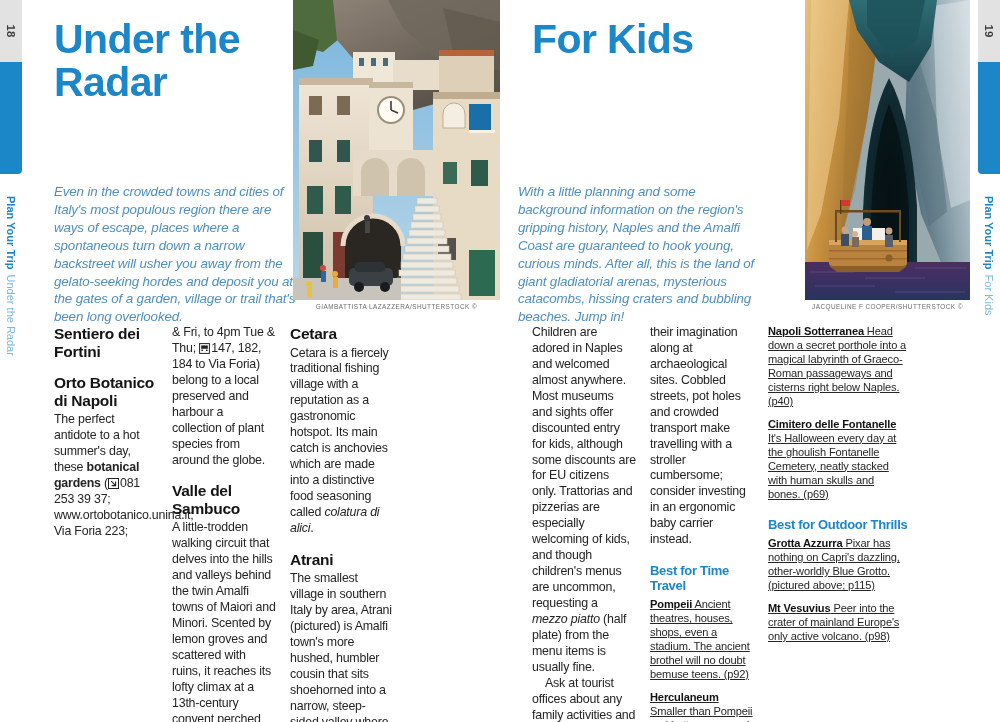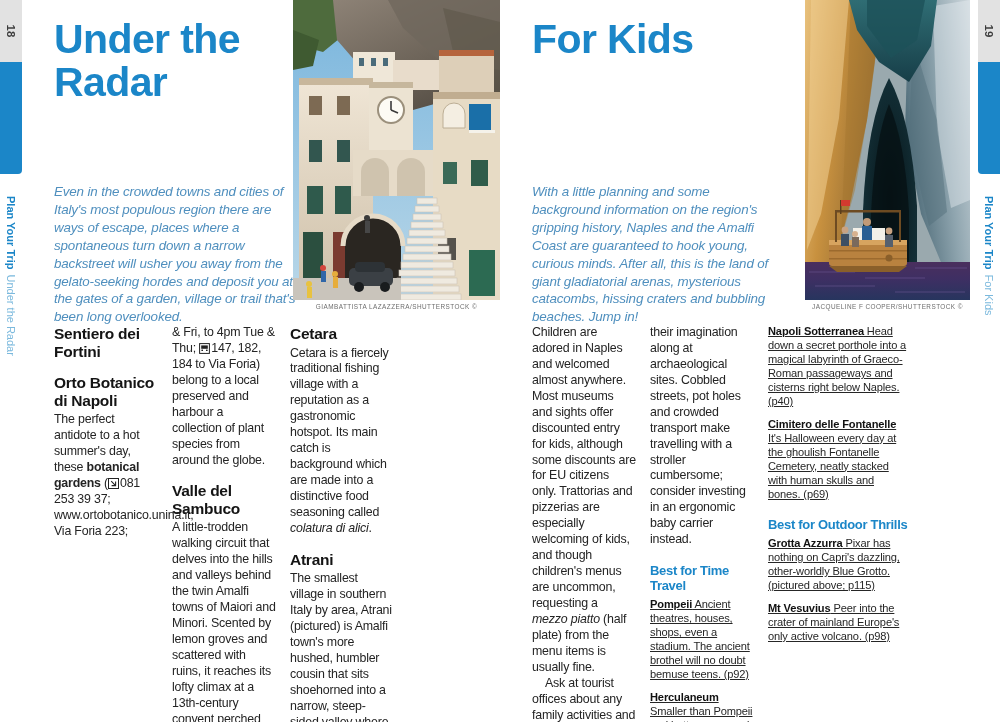--- a/index.html
+++ b/index.html
@@ -62,21 +62,21 @@
 
   .standfirst{
     position:absolute;
     color:#4f8fbe;
     font-style:italic;
     font-size:13.4px;
     line-height:1.33;
     letter-spacing:-.15px;
   }
   .sf-l{left:32px;top:170px;width:248px;}
-  .sf-r{left:32px;top:170px;width:248px;}
+  .sf-r{left:18px;top:170px;width:248px;}
 
   
   .photo{position:absolute;overflow:hidden;background:#cfd6da;}
   .photo-atrani{left:271px;top:0;width:207px;height:300px;}
   .photo-grotta{left:305px;top:0;width:165px;height:300px;}
   .credit{
     position:absolute;
     font-size:6.4px;letter-spacing:.45px;
     color:#6d6d6d;text-align:center;
     font-family:"Liberation Sans",sans-serif;
@@ -274,21 +274,21 @@
                 <rect x="2.4" y="6.6" width="1.6" height="1.4" fill="#222"></rect>
                 <rect x="7" y="6.6" width="1.6" height="1.4" fill="#222"></rect>
               </svg></span><span>147, 182, 184 to Via Foria</span><span>) belong to a local preserved and harbour a collection of plant species from around the globe.</span></p>
 
         <h2 class="sub spaced">Valle del Sambuco</h2>
         <p class="body">A little-trodden walking circuit that delves into the hills and valleys behind the twin Amalfi towns of Maiori and Minori. Scented by lemon groves and scattered with ruins, it reaches its lofty climax at a 13th-century convent perched high above the Mediterranean.</p>
       </div>
 
       <div class="col">
         <h2 class="sub">Cetara</h2>
-        <p class="body"><span>Cetara is a fiercely traditional fishing village with a reputation as a gastronomic hotspot. Its main catch is background which are made into a distinctive food seasoning called </span><span class="i">colatura di alici</span><span>.</span></p>
+        <p class="body"><span>Cetara is a fiercely traditional fishing village with a reputation as a gastronomic hotspot. Its main catch is anchovies which are made into a distinctive food seasoning called </span><span class="i">colatura di alici</span><span>.</span></p>
 
         <h2 class="sub spaced">Atrani</h2>
         <p class="body">The smallest village in southern Italy by area, Atrani (pictured) is Amalfi town's more hushed, humbler cousin that sits shoehorned into a narrow, steep-sided valley where it's been left to develop in splendid isolation.</p>
       </div>
     </div>
   </div>
 
   <div class="page page-right">
 
     <h1 class="title title-r">For Kids</h1>

